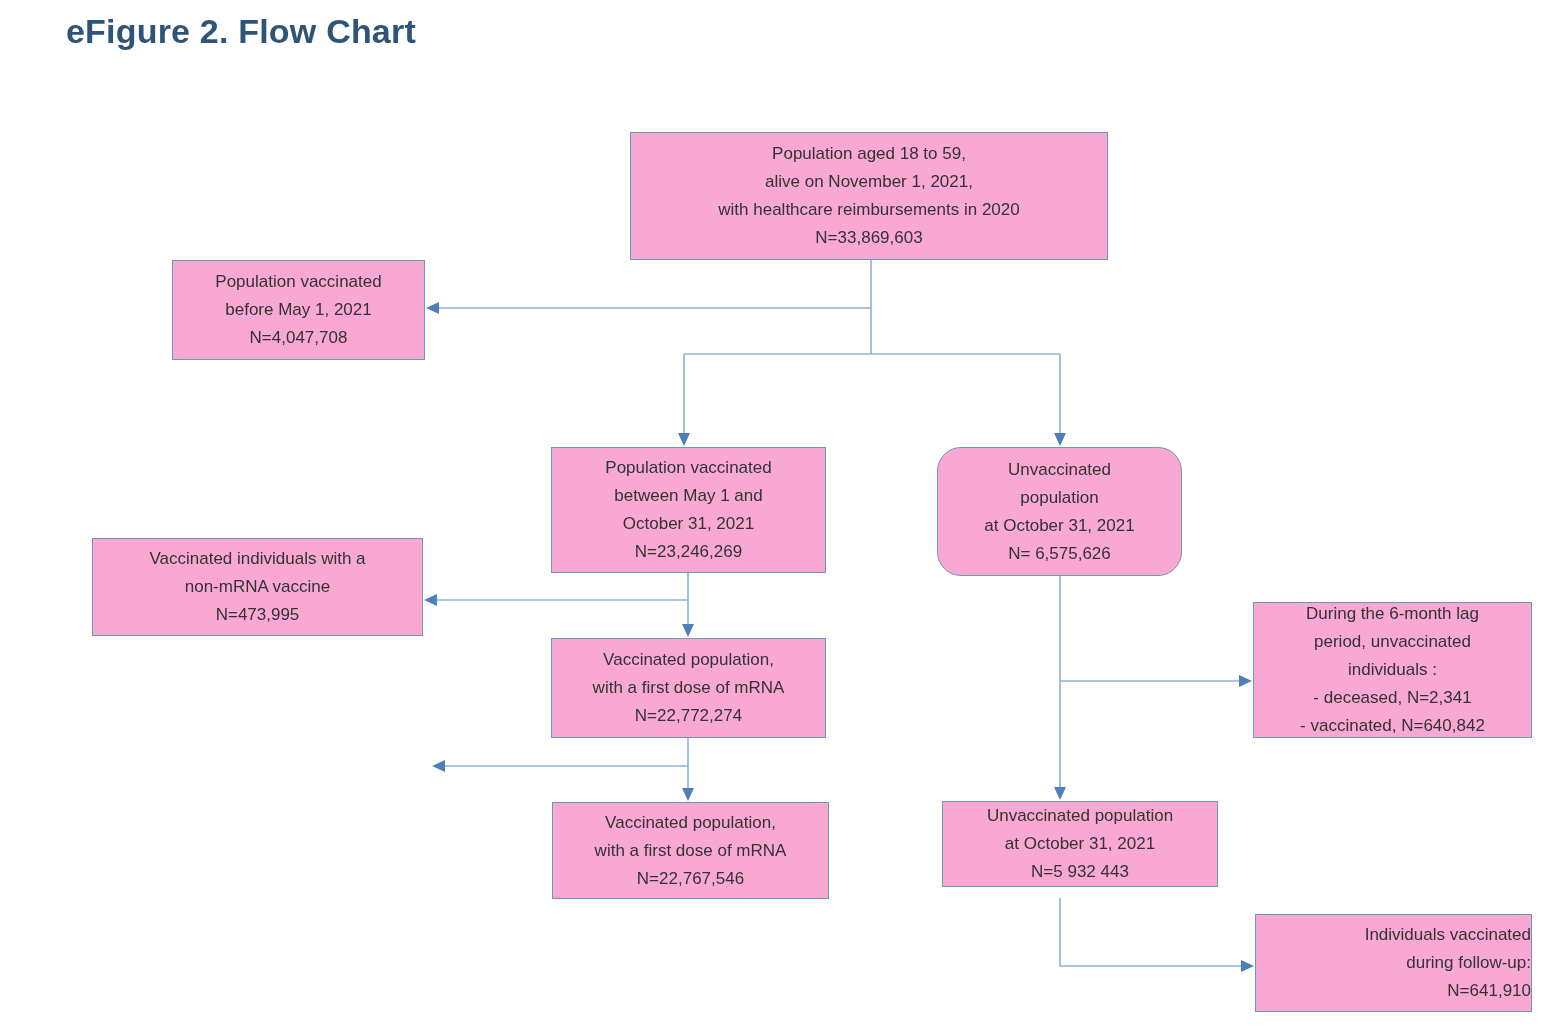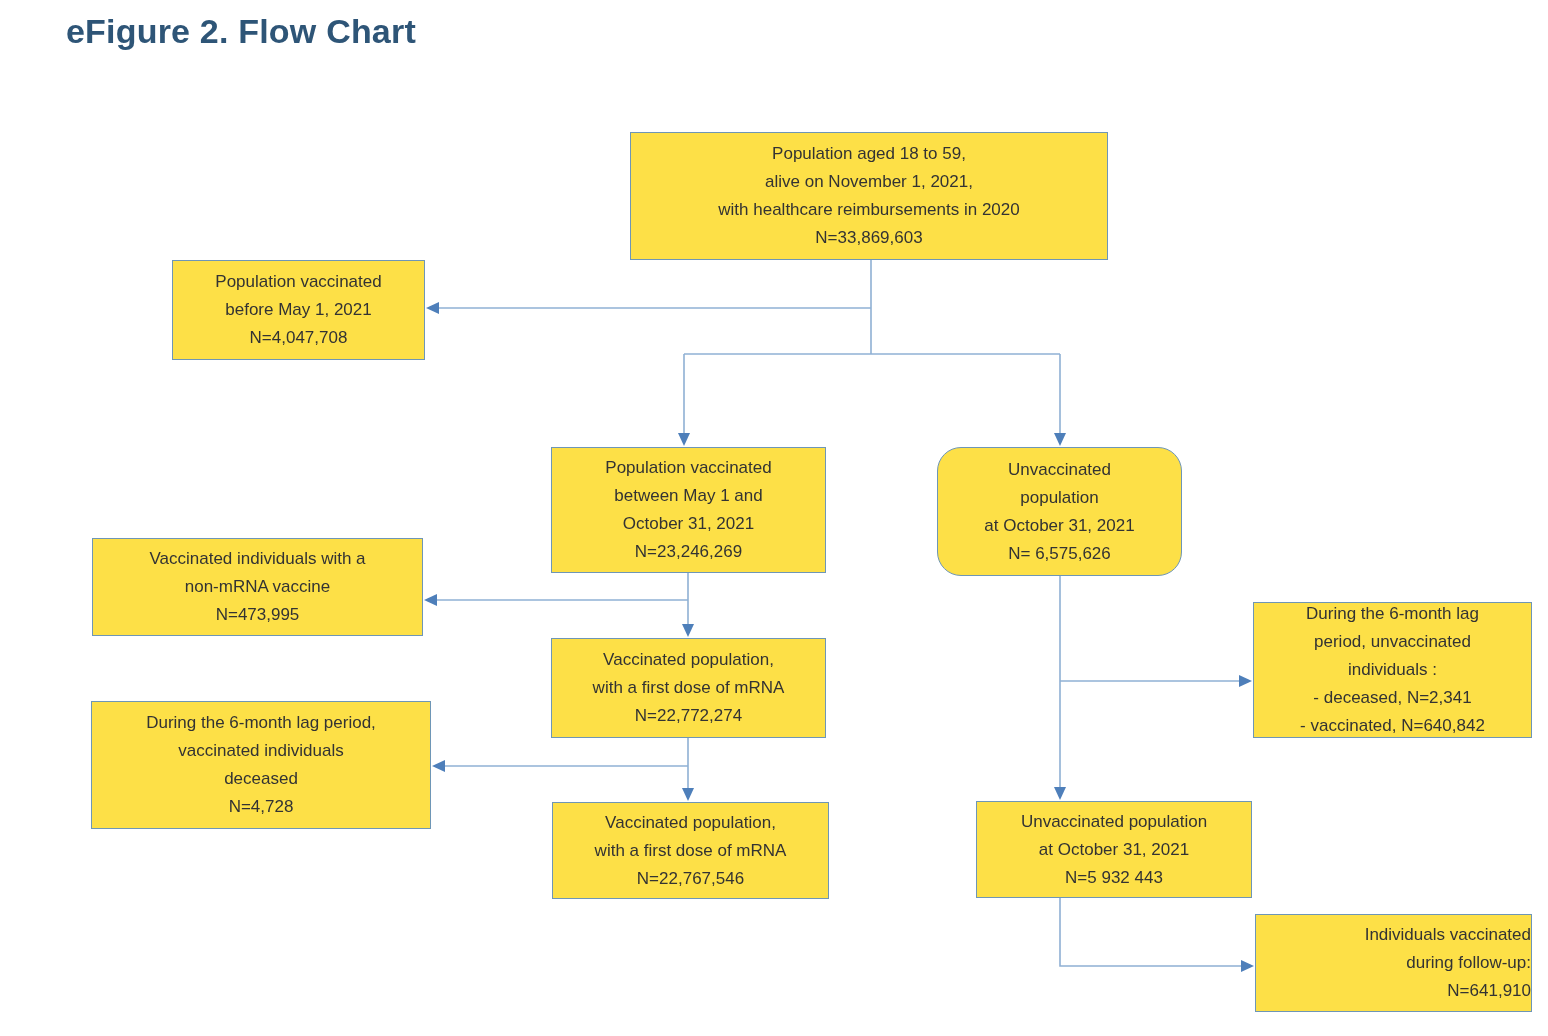--- a/index.html
+++ b/index.html
@@ -38,21 +38,21 @@
     fill: none;
   }
   .connectors polygon {
     fill: #4e7fba;
     stroke: none;
   }
   .box {
     position: absolute;
     box-sizing: border-box;
     border: 1.6px solid #6e96b6;
-    background: #fde047;
+    background: #f9a8d4;
     display: flex;
     align-items: center;
     justify-content: center;
     text-align: center;
   }
   .box-text {
     white-space: pre-line;
     font-size: 17px;
     line-height: 28px;
     color: #333333;
@@ -135,42 +135,36 @@
 non-mRNA vaccine
 N=473,995</div>
   </div>
 
   <div class="box" style="left:551px; top:638px; width:275px; height:100px;">
     <div class="box-text">Vaccinated population,
 with a first dose of mRNA
 N=22,772,274</div>
   </div>
 
-  <div class="box" style="left:91px; top:701px; width:340px; height:128px;">
-    <div class="box-text">During the 6-month lag period,
-vaccinated individuals
-deceased
-N=4,728</div>
-  </div>
 
   <div class="box" style="left:552px; top:802px; width:277px; height:97px;">
     <div class="box-text">Vaccinated population,
 with a first dose of mRNA
 N=22,767,546</div>
   </div>
 
   <div class="box" style="left:1253px; top:602px; width:279px; height:136px;">
     <div class="box-text">During the 6-month lag
 period, unvaccinated
 individuals :
 - deceased, N=2,341
 - vaccinated, N=640,842</div>
   </div>
 
-  <div class="box" style="left:976px; top:801px; width:276px; height:97px;">
+  <div class="box" style="left:942px; top:801px; width:276px; height:86px;">
     <div class="box-text">Unvaccinated population
 at October 31, 2021
 N=5 932 443</div>
   </div>
 
   <div class="box" style="left:1255px; top:914px; width:277px; height:98px;text-align:right;">
     <div class="box-text">Individuals vaccinated
 during follow-up:
 N=641,910</div>
   </div>

